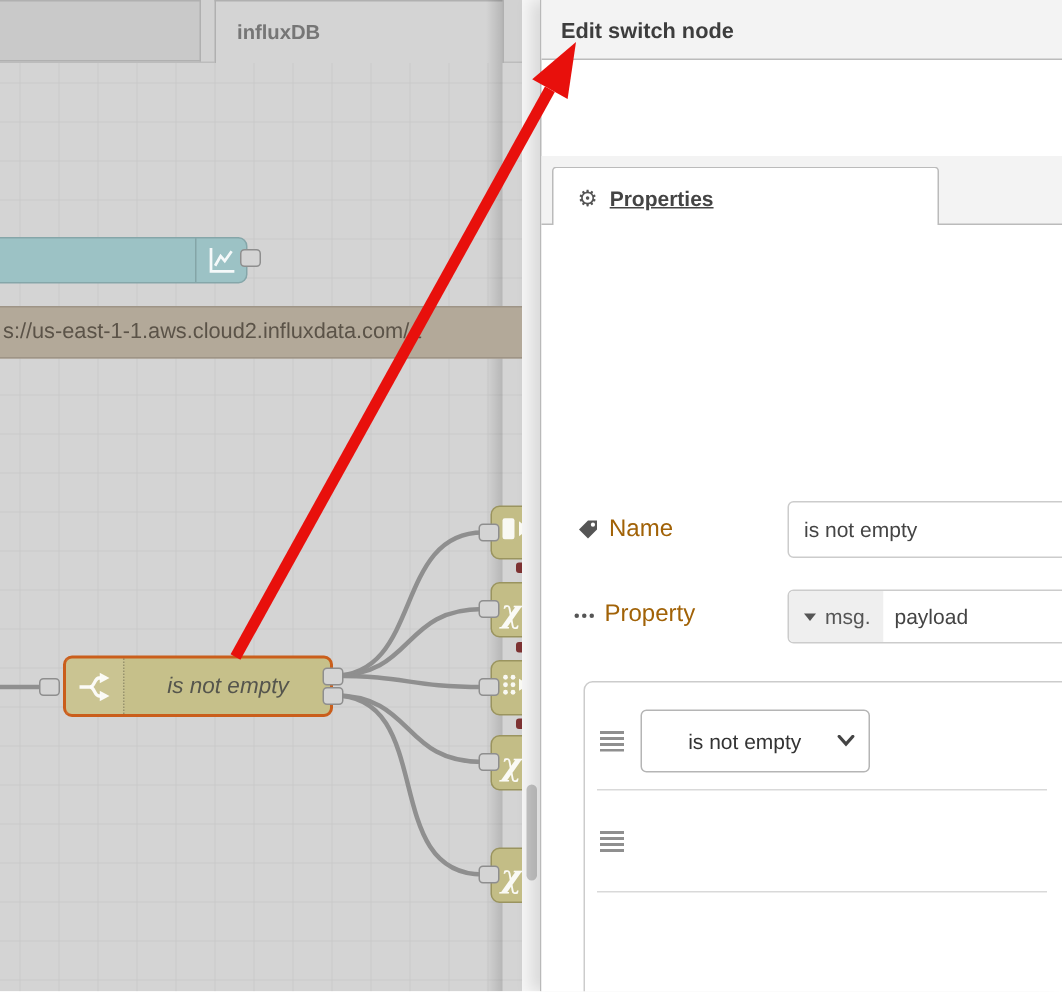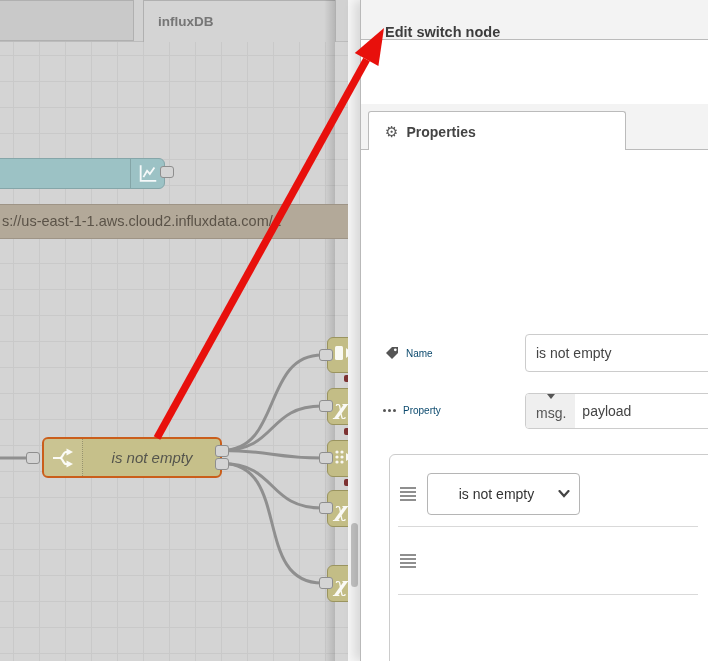--- a/index.html
+++ b/index.html
@@ -38,36 +38,36 @@
   .chi{font-family:"DejaVu Serif","Liberation Serif",serif;font-style:italic;font-weight:bold;font-size:21px;color:rgba(255,255,255,0.92);line-height:1;}
   .sliver{position:absolute;left:344px;width:4px;height:7px;background:#7d3232;border-radius:2px 0 0 2px;z-index:4;}
   
   #wires{position:absolute;left:0;top:0;z-index:3;}
   
   #scrollstrip{position:absolute;left:348px;top:0;width:12px;height:661px;background:#f7f7f7;}
   #scrollthumb{position:absolute;left:2.5px;top:523px;width:7px;height:64px;background:#c4c4c4;border-radius:4px;}
   
   #panel{position:absolute;left:360px;top:0;width:348px;height:661px;background:#fff;border-left:1px solid #b9b9b9;box-sizing:border-box;box-shadow:-6px 0 10px rgba(0,0,0,0.12);}
   #panel-header{position:absolute;left:0;top:0;right:0;height:40px;background:#f3f3f3;border-bottom:1px solid #bbb;box-sizing:border-box;}
-  #panel-title{margin:12px;line-height:40px;padding-left:12px;font-size:14.5px;font-weight:bold;color:#3d3d3d;}
+  #panel-title{margin:1px;line-height:40px;padding-left:12px;font-size:14.5px;font-weight:bold;color:#3d3d3d;}
   #panel-toolbar{position:absolute;left:0;top:40px;right:0;height:64px;background:#f3f3f3;border-bottom:1px solid #bbb;box-sizing:border-box;}
   #btn-delete{position:absolute;left:9px;top:13px;width:90px;height:43px;background:#fdfdfd;border:1px solid #ccc;border-radius:3px;font-size:14px;color:#a0a0a0;font-family:inherit;}
   #panel-tabrow{position:absolute;left:0;top:104px;right:0;height:46px;background:#f3f3f3;border-bottom:1px solid #bbb;box-sizing:border-box;}
   #tab-properties{position:absolute;left:7px;top:7px;width:258px;height:40px;background:#fff;border:1px solid #bbb;border-bottom:none;border-radius:3px 3px 0 0;box-sizing:border-box;display:flex;align-items:center;padding-left:16px;gap:8px;}
-  #tab-properties .txt{font-size:14px;font-weight:bold;color:#444;}
+  #tab-properties .txt{font-size:14px;font-weight:bold;color:#444;text-decoration:underline;}
   .gear{font-family:"DejaVu Sans",sans-serif;font-size:15px;color:#555;}
   #panel-form{position:absolute;left:0;top:150px;right:0;bottom:0;background:#fff;}
-  .frow-label{position:absolute;display:flex;align-items:center;gap:7px;font-size:10px;color:#0c4a6e;}
+  .frow-label{position:absolute;display:flex;align-items:center;gap:7px;font-size:16px;color:#a16207;}
   #lbl-name{left:24px;top:190px;height:26px;}
   #lbl-prop{left:22px;top:247px;height:26px;}
   .dots{display:inline-flex;gap:2px;}
   .dots i{width:3px;height:3px;background:#555;border-radius:50%;}
   #inp-name{position:absolute;left:164px;top:184px;width:210px;height:38px;border:1px solid #ccc;border-radius:4px;box-sizing:border-box;padding:0 10px;font-size:14px;color:#444;font-family:inherit;}
   #prop-group{position:absolute;left:164px;top:243px;width:210px;height:36px;border:1px solid #ccc;border-radius:4px;box-sizing:border-box;display:flex;overflow:hidden;}
-  #prop-btn{display:flex;align-items:center;gap:6px;background:#efefef;padding:0 9px 0 10px;cursor:pointer;flex-direction:column;}
+  #prop-btn{display:flex;align-items:center;gap:6px;background:#efefef;padding:0 9px 0 10px;cursor:pointer;}
   #prop-btn .caret{width:0;height:0;border-left:4.5px solid transparent;border-right:4.5px solid transparent;border-top:5.5px solid #555;}
   #prop-btn .txt{font-size:14px;color:#555;}
   #inp-prop{flex:1;border:none;outline:none;padding:0 0 0 7px;font-size:14px;color:#444;font-family:inherit;min-width:0;}
   #rules-box{position:absolute;left:28px;top:304px;width:336px;height:372px;border:1px solid #ccc;border-radius:6px;box-sizing:border-box;}
   .rule-row{position:absolute;left:0;width:100%;height:42px;}
   .hamburger{position:absolute;left:10px;top:50%;transform:translateY(-50%);width:16px;height:14px;
      background:repeating-linear-gradient(to bottom,#8f8f8f 0 2px,transparent 2px 4px);cursor:grab;}
   .rule-select{position:absolute;left:37px;top:0;width:153px;height:42px;border:1px solid #b5b5b5;border-radius:4px;box-sizing:border-box;background:#fff;display:flex;align-items:center;justify-content:center;cursor:pointer;}
   .rule-select .txt{font-size:14px;color:#333;margin-right:14px;}
   .rule-select svg{position:absolute;right:9px;top:50%;transform:translateY(-50%);}

